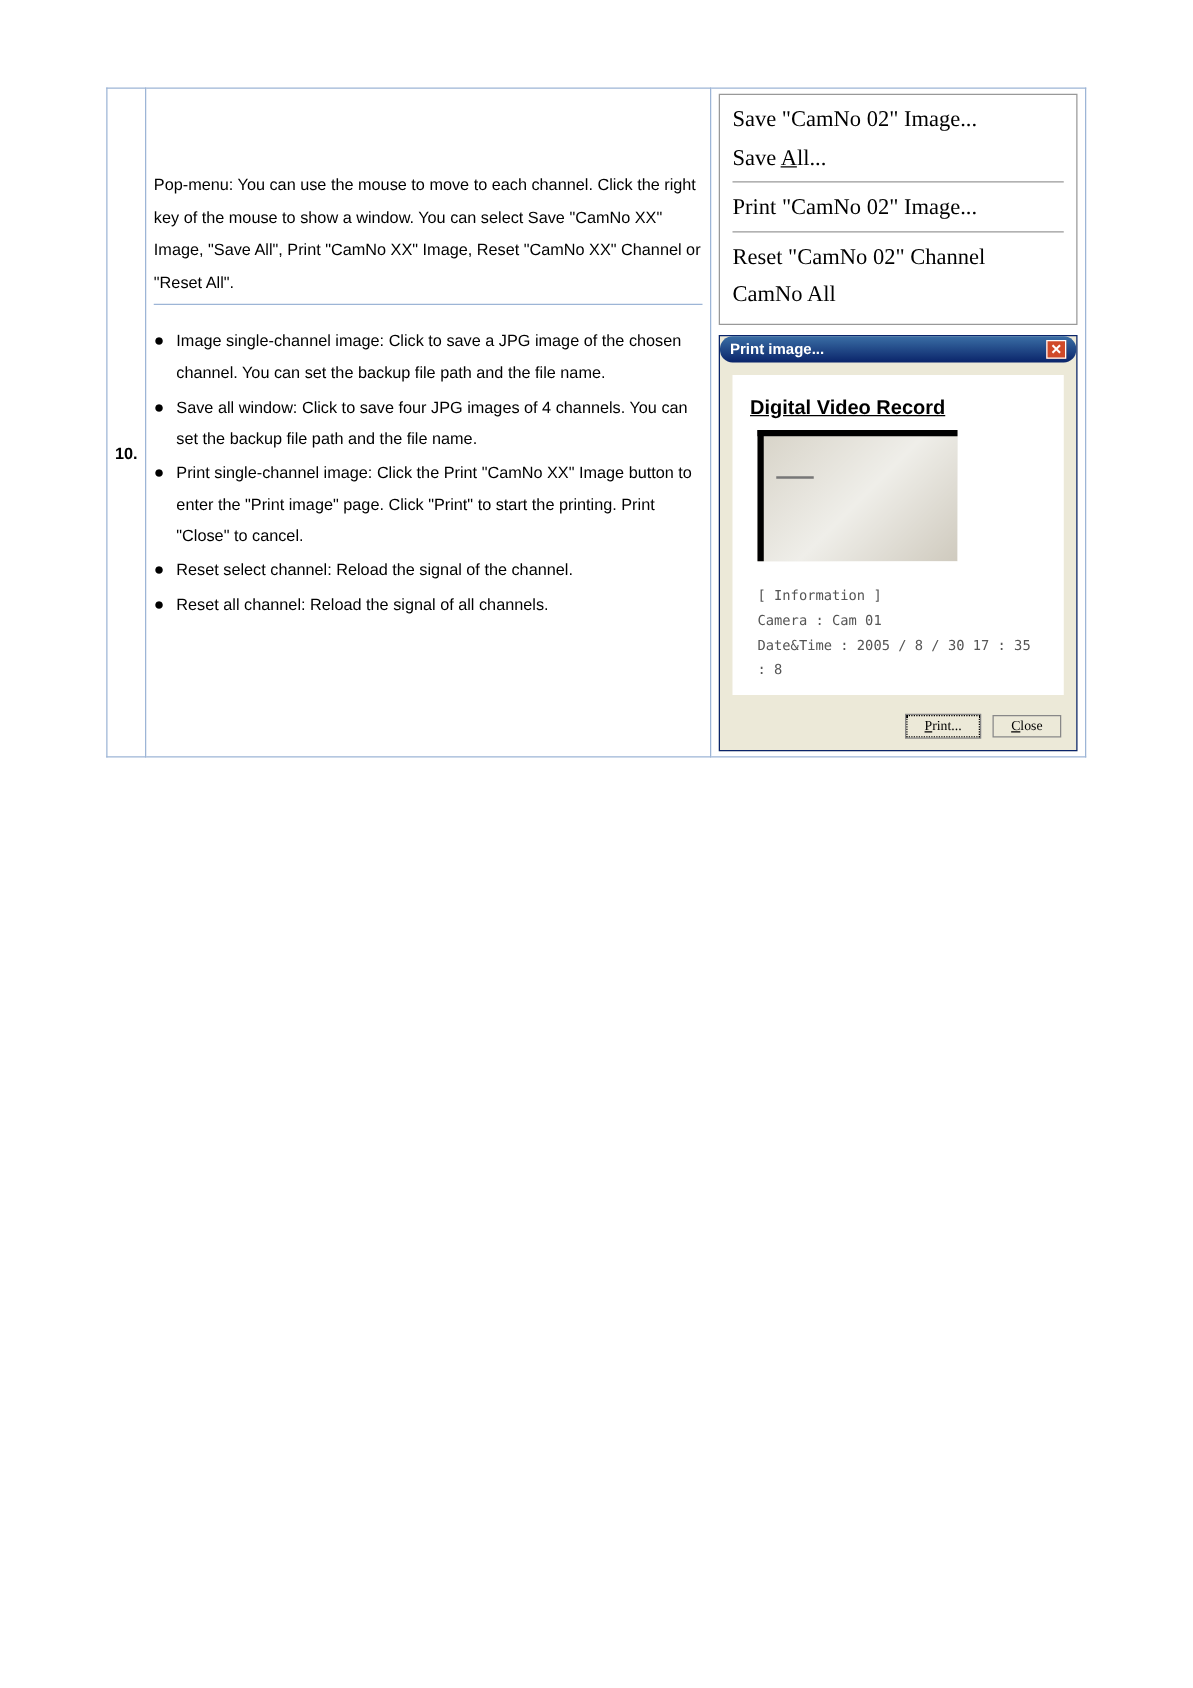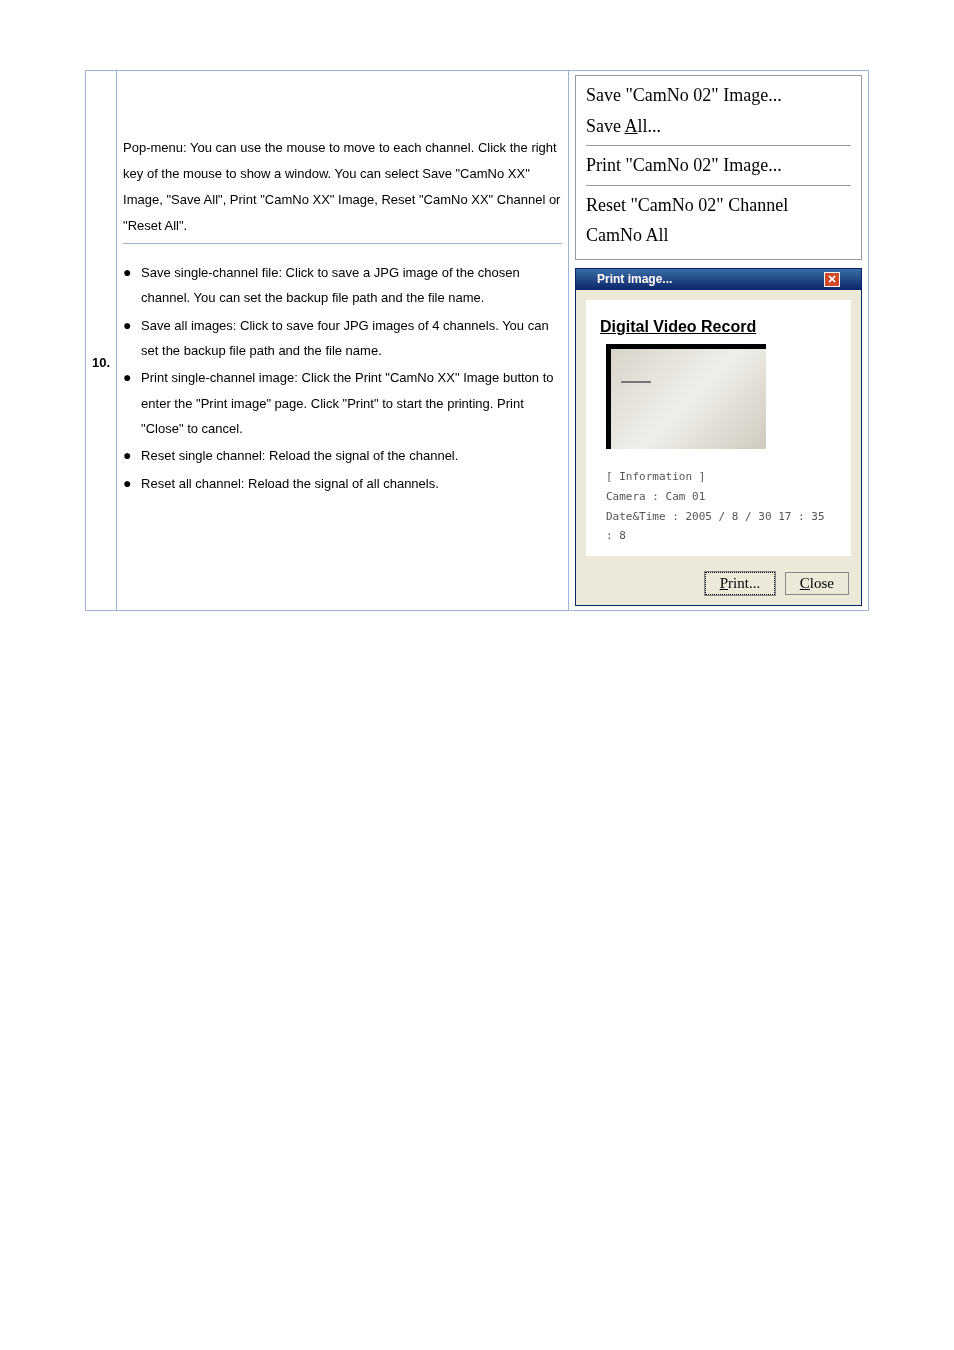--- a/index.html
+++ b/index.html
@@ -24,29 +24,29 @@
   .bullet-text { flex: 1; line-height: 1.95; }
   .bold { font-weight: normal; }
 
   
   .ctxmenu { border: 1px solid #999; background:#fff; padding: 4px 10px 8px 10px; font-family: "Times New Roman", serif; font-size:18px; line-height:1.7; margin-bottom:8px;}
   .ctxmenu .sep { border-top:1px solid #999; margin:4px 0;}
   .underl { text-decoration: underline; }
 
   
   .dialog { border:1px solid #0A246A; background:#ece9d8; width:100%;}
-  .titlebar { background: linear-gradient(#3a6ea5,#0A246A); color:#fff; font-size:12px; font-weight:bold; padding:3px 21px; display:flex; justify-content:space-between; align-items:center;}
+  .titlebar { background: linear-gradient(#3a6ea5,#0A246A); color:#fff; font-size:12px; font-weight:bold; padding:3px 8px; display:flex; justify-content:space-between; align-items:center;border-radius:10px;}
   .titlebar .closebox { background:#d04a2a; border:1px solid #fff; width:16px; height:15px; display:flex; align-items:center; justify-content:center; font-size:11px; font-weight:bold;}
   .dbody { background:#fff; margin:10px; padding:18px 14px 10px 14px; }
   .dvr-title { font-size:16px; font-weight:bold; text-decoration: underline; margin-bottom:8px;}
   .camera-img { width: 160px; height: 105px; background: linear-gradient(135deg,#d8d4c9 0%, #efeee9 50%, #cfcabe 100%); border-top:5px solid #000; border-left:5px solid #000; position:relative; margin-left:6px;}
   .camera-img::after{content:""; position:absolute; left:10px; top:32px; width:30px; height:2px; background:#777;}
   .info { font-family: monospace; font-size:11px; color:#555; margin-top:18px; line-height:1.8; padding-left:6px;}
   .btnrow { text-align:right; padding:6px 12px 10px 0;}
-  .winbtn { display:inline-block; background:#ece9d8; border:1px solid #888; padding:2px 14px; font-size:15px; font-family:"Times New Roman",serif; margin-left:6px;}
+  .winbtn { display:inline-block; background:#ece9d8; border:1px solid #888; padding:2px 14px; font-size:11px; font-family:"Times New Roman",serif; margin-left:6px;}
   .winbtn.def { border:1px dotted #000; outline:1px solid #888;}
 
   .pagenum { position:absolute; bottom:30px; left:0; right:0; text-align:center; font-size:13px;}
 </style>
 </head>
 <body>
 
 <div class="page">
   <table class="outer">
     <tbody>
@@ -58,39 +58,39 @@
       <td class="content-col">
         <div style="height:60px;"></div>
         <div class="section">
           <span class="bold">Pop-menu:</span><span> You can use the mouse to move to each channel. Click the right key of the mouse to show a window. You can select </span><span class="bold">Save "CamNo XX" Image, "Save All", Print "CamNo XX" Image, Reset "CamNo XX" Channel</span><span> or </span><span class="bold">"Reset All"</span><span>.</span>
         </div>
 
         <div class="section nobb">
           <div class="bullet-row">
             <div class="bullet-ico">●</div>
             <div class="bullet-text">
-              <span class="bold">Save single-channel file:</span><span> Click to save a JPG image of the chosen channel. You can set the backup file path and the file name.</span>
+              <span class="bold">Image single-channel image:</span><span> Click to save a JPG image of the chosen channel. You can set the backup file path and the file name.</span>
             </div>
           </div>
           <div class="bullet-row">
             <div class="bullet-ico">●</div>
             <div class="bullet-text">
-              <span class="bold">Save all images:</span><span> Click to save four JPG images of 4 channels. You can set the backup file path and the file name.</span>
+              <span class="bold">Save all window:</span><span> Click to save four JPG images of 4 channels. You can set the backup file path and the file name.</span>
             </div>
           </div>
           <div class="bullet-row">
             <div class="bullet-ico">●</div>
             <div class="bullet-text">
               <span class="bold">Print single-channel image:</span><span> Click the </span><span class="bold">Print "CamNo XX" Image</span><span> button to enter the </span><span class="bold">"Print image"</span><span> page. Click </span><span class="bold">"Print"</span><span> to start the printing. Print </span><span class="bold">"Close"</span><span> to cancel.</span>
             </div>
           </div>
           <div class="bullet-row">
             <div class="bullet-ico">●</div>
             <div class="bullet-text">
-              <span class="bold">Reset single channel:</span><span> Reload the signal of the channel.</span>
+              <span class="bold">Reset select channel:</span><span> Reload the signal of the channel.</span>
             </div>
           </div>
           <div class="bullet-row">
             <div class="bullet-ico">●</div>
             <div class="bullet-text">
               <span class="bold">Reset all channel:</span><span> Reload the signal of all channels.</span>
             </div>
           </div>
         </div>
       </td>

